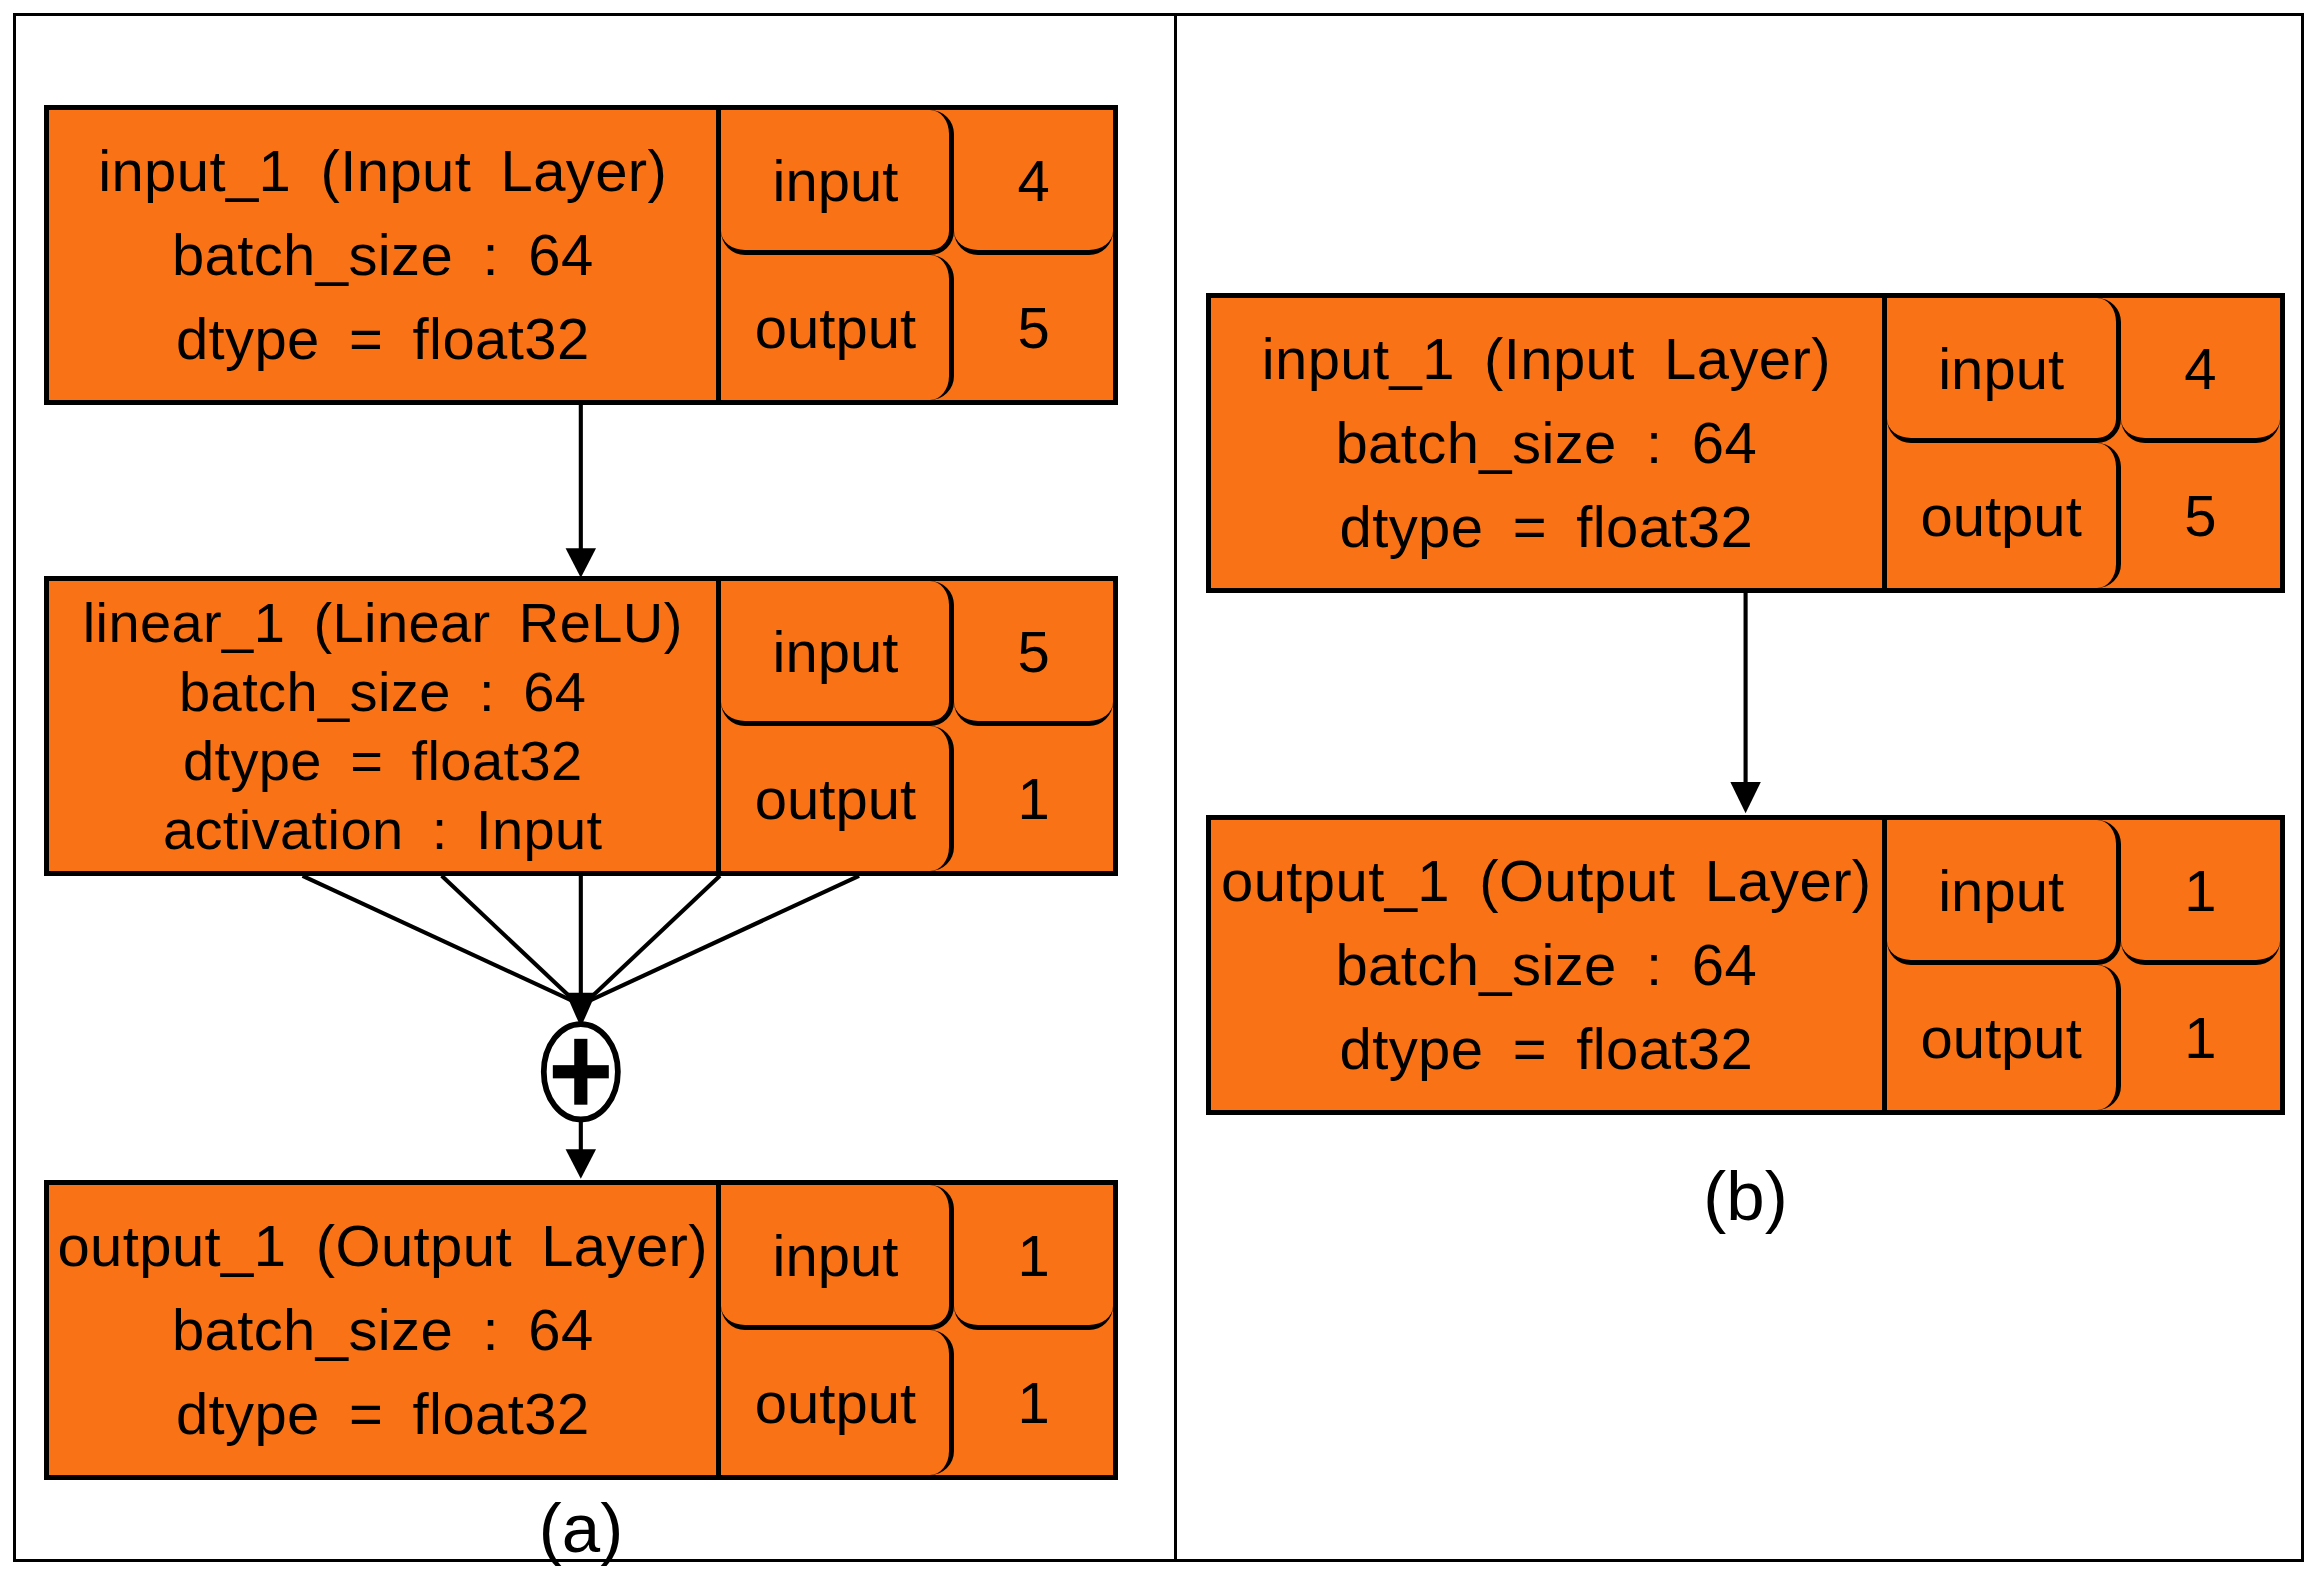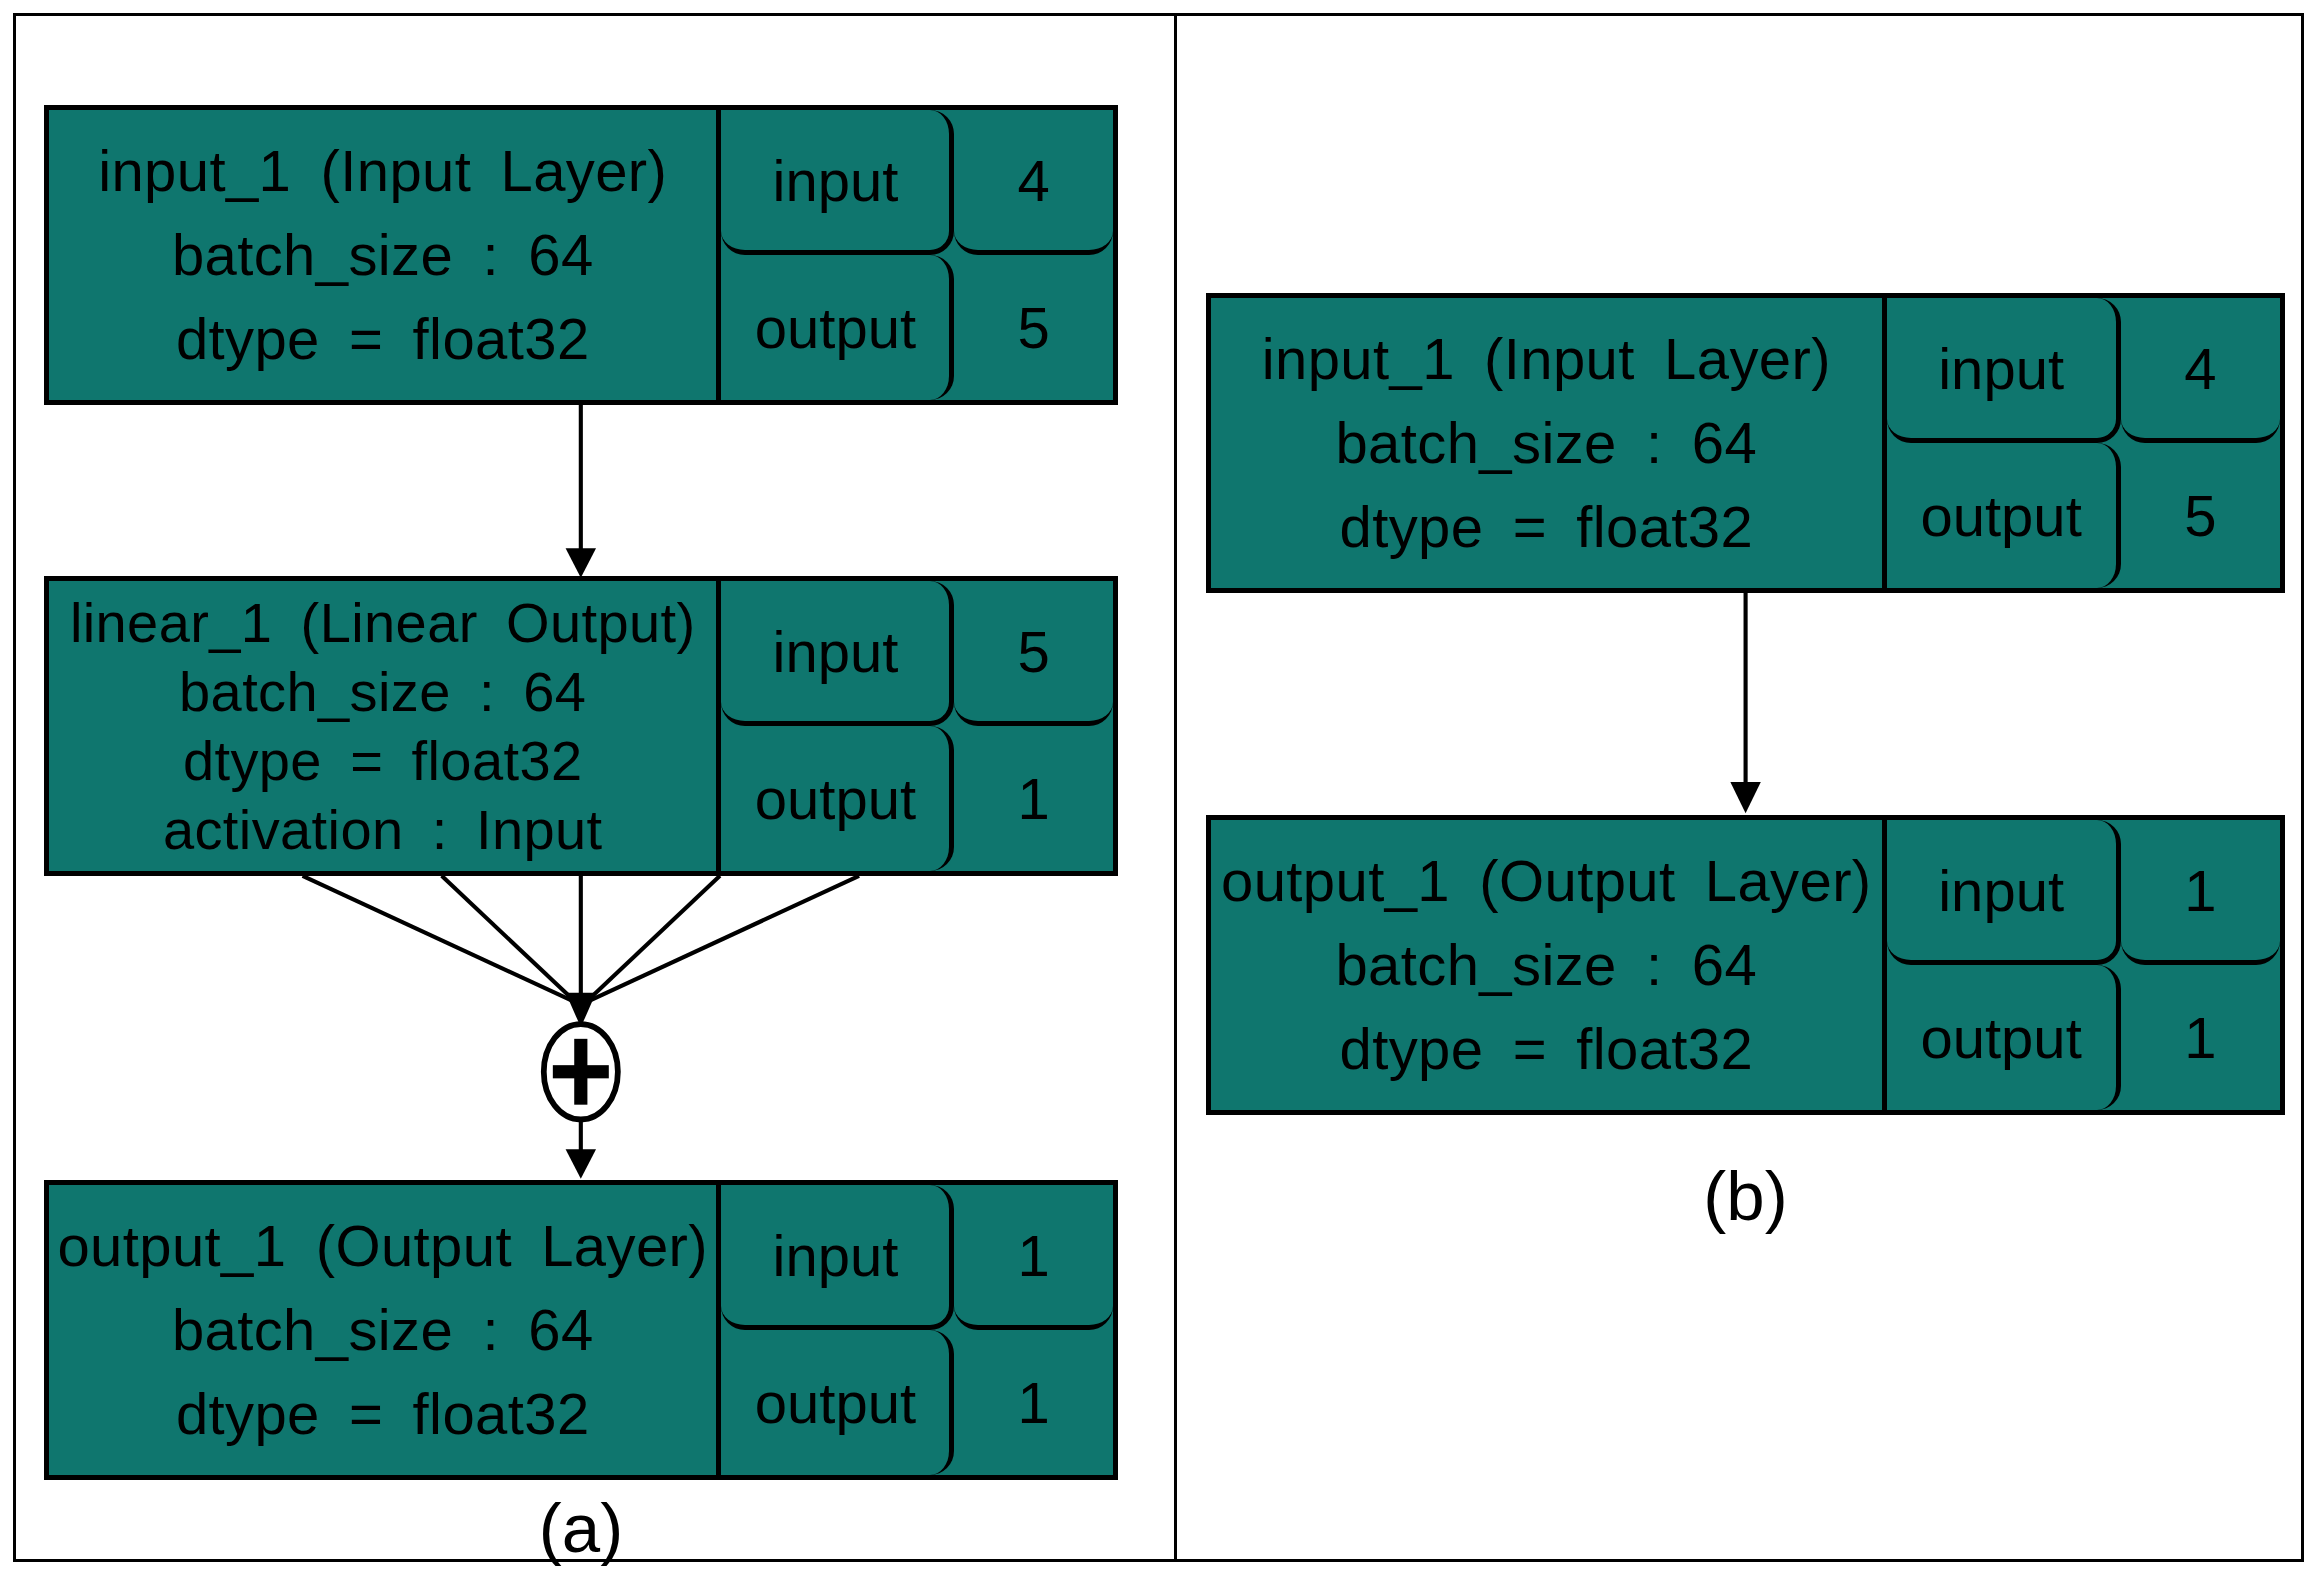--- a/index.html
+++ b/index.html
@@ -4,21 +4,21 @@
 <style>
   html,body{margin:0;padding:0;background:#ffffff;}
   body{width:2319px;height:1578px;overflow:hidden;
        font-family:"Liberation Sans","DejaVu Sans",sans-serif;color:#000;}
   #canvas{position:relative;width:2319px;height:1578px;background:#ffffff;}
 
   .frame{position:absolute;left:13px;top:13px;width:2291px;height:1549px;
          border:3.3px solid #000;box-sizing:border-box;}
   .divider{position:absolute;left:1174px;top:13px;width:3.3px;height:1549px;background:#000;}
 
-  .layer-box{position:absolute;display:flex;background:#0f766e;
+  .layer-box{position:absolute;display:flex;background:#f97316;
              border:5.8px solid #000;box-sizing:border-box;justify-content:center;}
   .info-cell{width:63.2%;display:flex;flex-direction:column;justify-content:center;
              align-items:center;border-right:5px solid #000;box-sizing:border-box;}
   .info-line{font-size:58px;line-height:84px;white-space:nowrap;
              word-spacing:0.22em;letter-spacing:0.4px;text-align:center;}
   .lines-4 .info-line{font-size:56px;line-height:69px;}
 
   .io-table{flex:1;display:grid;grid-template-columns:59.5% 40.5%;
             grid-template-rows:50% 50%;}
   .io-cell{display:flex;align-items:center;justify-content:center;
@@ -52,21 +52,21 @@
     <div class="io-table">
       <div class="io-cell io-label r1">input</div>
       <div class="io-cell io-value r1">4</div>
       <div class="io-cell io-label">output</div>
       <div class="io-cell io-value">5</div>
     </div>
   </div>
 
   <div class="layer-box lines-4" style="left:44px;top:576px;width:1074px;height:300px">
     <div class="info-cell">
-      <div class="info-line">linear_1 (Linear Output)</div>
+      <div class="info-line">linear_1 (Linear ReLU)</div>
       <div class="info-line">batch_size : 64</div>
       <div class="info-line">dtype = float32</div>
       <div class="info-line">activation : Input</div>
     </div>
     <div class="io-table">
       <div class="io-cell io-label r1">input</div>
       <div class="io-cell io-value r1">5</div>
       <div class="io-cell io-label">output</div>
       <div class="io-cell io-value">1</div>
     </div>

